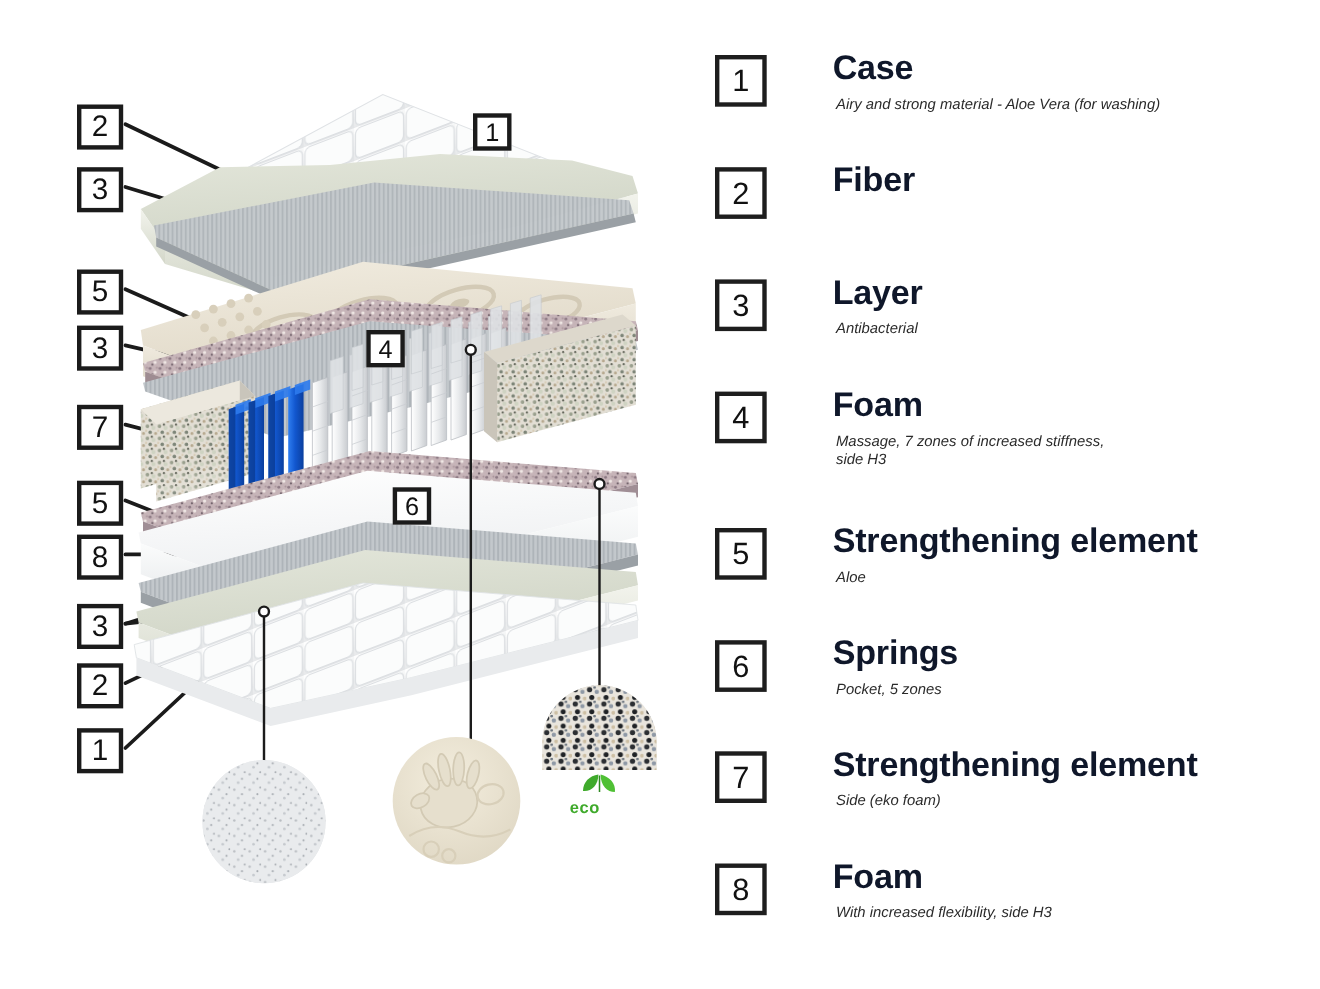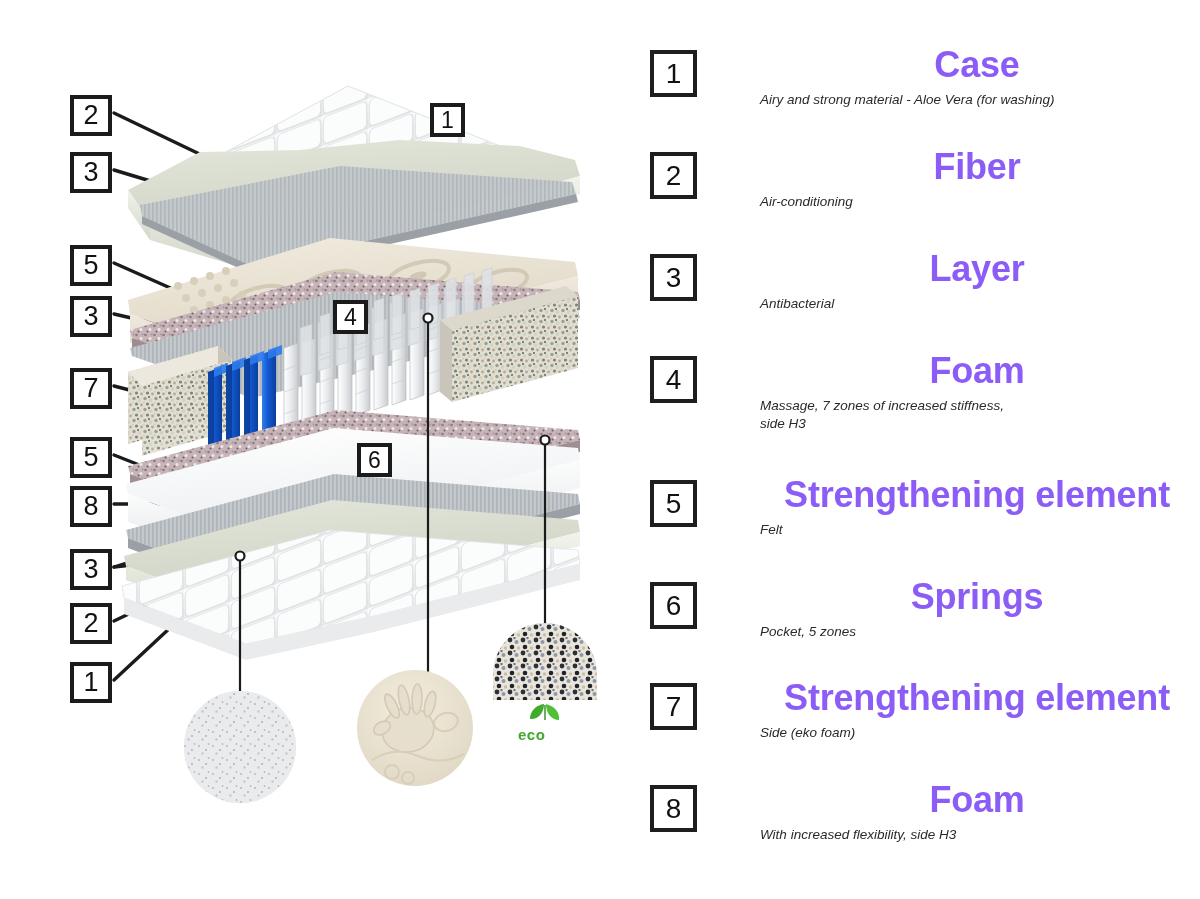--- a/index.html
+++ b/index.html
@@ -87,27 +87,26 @@
     background: #ffffff;
     color: #111111;
     font-size: 28px;
     display: flex;
     align-items: center;
     justify-content: center;
     line-height: 1;
   }
   .legend-text { position: absolute; left: 107px; top: -4px; width: 440px; }
   .legend-title {
-    font-size: 36px;
+    font-size: 31px;
     font-weight: 700;
-    color: #8b5cf6;
+    color: #0f172a;
     letter-spacing: -0.2px;
     line-height: 1.05;
     white-space: nowrap;
-    text-align: center;
   }
   .legend-sub {
     margin-top: 7px;
     margin-left: 3px;
     font-size: 13.5px;
     font-weight: 400;
     color: #2a2a2a;
     line-height: 1.32;
     white-space: pre-line;
     font-style: italic;
@@ -505,21 +504,20 @@
       <div class="legend-text">
         <div class="legend-title">Case</div>
         <div class="legend-sub">Airy and strong material - Aloe Vera (for washing)</div>
       </div>
     </div>
 
     <div class="legend-item" style="top:152px;">
       <div class="legend-num">2</div>
       <div class="legend-text">
         <div class="legend-title">Fiber</div>
-        <div class="legend-sub">Air-conditioning</div>
       </div>
     </div>
 
     <div class="legend-item" style="top:254px;">
       <div class="legend-num">3</div>
       <div class="legend-text">
         <div class="legend-title">Layer</div>
         <div class="legend-sub"> Antibacterial</div>
       </div>
     </div>
@@ -530,21 +528,21 @@
         <div class="legend-title">Foam</div>
         <div class="legend-sub"> Massage, 7 zones of increased stiffness,
 side H3</div>
       </div>
     </div>
 
     <div class="legend-item" style="top:480px;">
       <div class="legend-num">5</div>
       <div class="legend-text">
         <div class="legend-title">Strengthening element</div>
-        <div class="legend-sub">Felt</div>
+        <div class="legend-sub">Aloe</div>
       </div>
     </div>
 
     <div class="legend-item" style="top:582px;">
       <div class="legend-num">6</div>
       <div class="legend-text">
         <div class="legend-title">Springs</div>
         <div class="legend-sub">Pocket, 5 zones</div>
       </div>
     </div>

